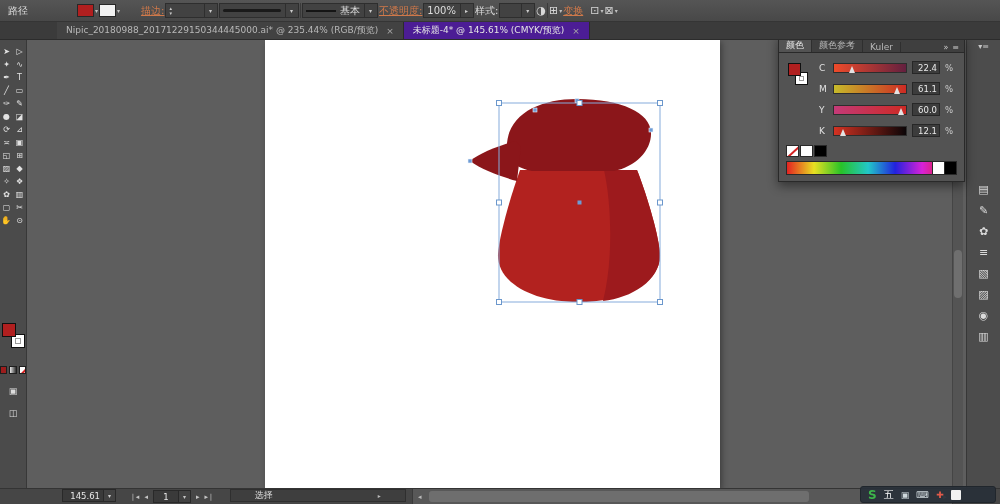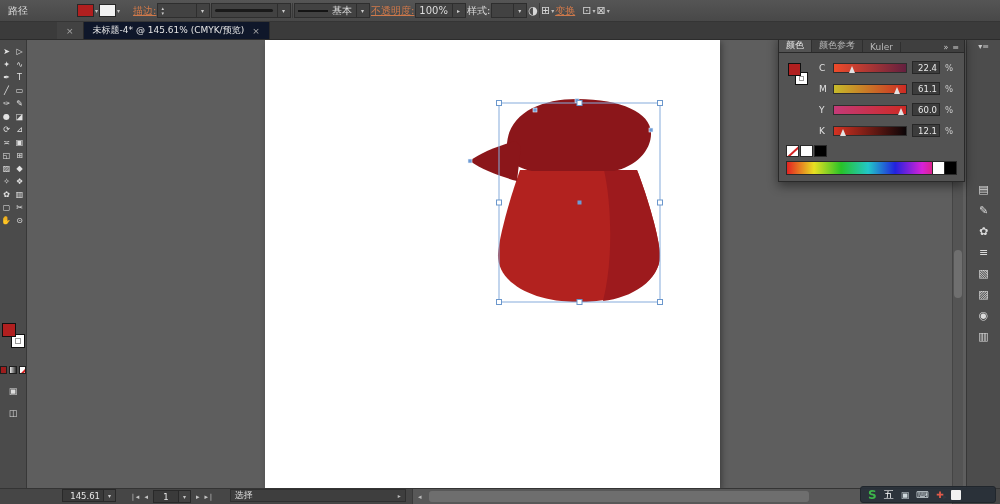--- a/index.html
+++ b/index.html
@@ -19,21 +19,21 @@
 .arrow-cell{border-left:1px solid #2e2e2e;padding:0 2px 0 4px;font-size:6px;color:#ccc;align-self:stretch;display:flex;align-items:center}
 .stepper{display:inline-flex;flex-direction:column;font-size:5px;line-height:5px;color:#ccc}
 .stroke-line{display:inline-block;width:30px;height:2px;background:#151515}
 .profile-line{display:inline-block;width:58px;height:3px;background:#1a1a1a;border-radius:2px}
 .tb-icon{color:#d8d8d8;font-size:11px}
 .sep{width:1px;height:15px;background:#3a3a3a}
 
 #tabbar{position:absolute;left:0;top:22px;width:100%;height:18px;background:#3b3b3b;border-bottom:1px solid #2c2c2c;
  display:flex;align-items:stretch;padding-left:57px;z-index:25}
 .tab{display:flex;align-items:center;gap:8px;padding:0 9px;background:#424242;border-right:1px solid #2b2b2b;font-size:9px;color:#b8b8b8}
-.tab.active{background:#0f172a;color:#e4e4e4}
+.tab.active{background:#4c1d95;color:#e4e4e4}
 .tab-close{font-size:9px;color:#a8a8a8}
 
 #toolpanel{position:absolute;left:0;top:40px;width:27px;bottom:16px;background:#4b4b4b;border-right:1px solid #383838;z-index:20}
 #toolgrid{display:grid;grid-template-columns:13px 13px;justify-content:center;margin-top:5px}
 .tool{height:13px;display:flex;align-items:center;justify-content:center;font-size:8px;color:#e2e2e2;cursor:pointer}
 .proxy{position:relative;width:25px;height:27px;margin:96px auto 0}
 .proxy-front{position:absolute;left:1px;top:0;width:14px;height:14px;background:#b01f1f;border:1px solid #101010;z-index:2}
 .proxy-back{position:absolute;left:10px;top:11px;width:14px;height:14px;background:#fff;border:1px solid #101010}
 .proxy-back i{position:absolute;left:3px;top:3px;right:3px;bottom:3px;border:1px solid #9a9a9a;display:block}
 .mini-row{display:flex;gap:2px;justify-content:center;margin-top:16px}
@@ -90,21 +90,21 @@
 
 #statusbar{position:absolute;left:0;right:0;bottom:0;height:16px;background:#464646;border-top:1px solid #343434;
  display:flex;font-size:9px;color:#ccc;z-index:26}
 .zoom-combo{margin-left:62px;display:flex;height:13px}
 .zoom-box{width:42px;background:#3a3a3a;border:1px solid #292929;display:flex;align-items:center;justify-content:flex-end;
  padding:0 3px;font-size:8.5px;color:#e8e8e8}
 .zoom-arrow{width:12px;background:#424242;border:1px solid #292929;border-left:none;display:flex;align-items:center;justify-content:center;font-size:6px}
 .nav{display:flex;align-items:center;gap:5px;margin-left:14px;font-size:7px;color:#c5c5c5}
 .ab-box{display:flex;height:13px}
 .ab-num{width:26px;background:#3a3a3a;border:1px solid #292929;display:flex;align-items:center;justify-content:center;font-size:8.5px;color:#e8e8e8}
-#status-msg{margin-left:16px;width:176px;height:13px;background:#3e3e3e;border:1px solid #2f2f2f;display:flex;align-items:center;padding:0 4px;color:#ddd}
+#status-msg{margin-left:16px;width:176px;height:13px;background:#3e3e3e;border:1px solid #2f2f2f;display:flex;align-items:center;padding:0 24px;color:#ddd}
 .msg-arrow{margin-left:auto;font-size:6px;color:#bbb}
 #hscroll{flex:1;height:100%;background:#585858;border-left:1px solid #3a3a3a;position:relative;margin-left:6px}
 .hs-left{position:absolute;left:0;top:0;bottom:0;width:14px;display:flex;align-items:center;justify-content:center;font-size:7px;color:#bbb;cursor:pointer}
 .hs-right{position:absolute;right:0;top:0;bottom:0;width:14px;display:flex;align-items:center;justify-content:center;font-size:7px;color:#bbb;cursor:pointer}
 .hs-thumb{position:absolute;left:16px;width:380px;top:2px;bottom:2px;background:#6e6e6e;border-radius:3px;cursor:grab}
 .sb-corner{width:48px;height:100%;border-left:1px solid #3a3a3a}
 
 #ime{position:absolute;left:860px;top:486px;width:136px;height:17px;background:rgba(40,48,56,.92);border:1px solid #20262c;
  border-radius:3px;display:flex;align-items:center;gap:7px;padding:0 7px;z-index:40}
 .ime-logo{color:#3db54a;font-weight:bold;font-size:12px}
@@ -117,21 +117,21 @@
 <body>
 
 <div id="app">
 
   <div id="topbar">
     <span class="tb-label">路径</span>
     <span class="swatch sw-fill" style="margin-left:48px"></span>
     <span class="mini-arrow">▾</span>
     <span class="swatch sw-stroke"></span>
     <span class="mini-arrow">▾</span>
-    <span class="tb-link" style="margin-left:12px">描边:</span>
+    <span class="tb-link" style="margin-left:20px">描边:</span>
     <span class="combo">
       <span class="stepper">
           <span>▴</span>
           <span>▾</span>
         </span>
       <span style="width:24px"></span>
       <span class="arrow-cell">▾</span>
     </span>
     <span class="combo">
       <span class="profile-line"></span>
@@ -159,20 +159,21 @@
     <span class="mini-arrow">▾</span>
     <span class="tb-link">变换</span>
     <span class="tb-icon" style="margin-left:6px">⊡</span>
     <span class="mini-arrow">▾</span>
     <span class="tb-icon">⊠</span>
     <span class="mini-arrow">▾</span>
   </div>
 
   <div id="tabbar">
     <div class="tab">
+      <span>Nipic_20180988_20171229150344445000.ai* @ 235.44% (RGB/预览)</span>
       <span class="tab-close">×</span>
     </div>
     <div class="tab active">
       <span>未标题-4* @ 145.61% (CMYK/预览)</span>
       <span class="tab-close">×</span>
     </div>
   </div>
 
   <div id="toolpanel">
     <div id="toolgrid">

